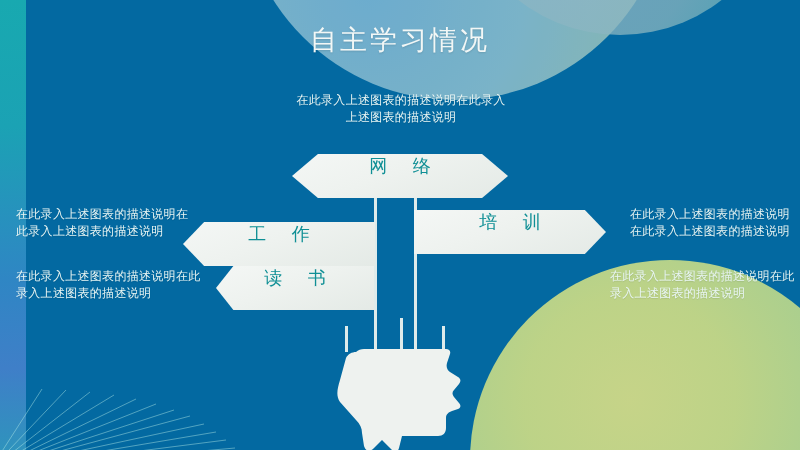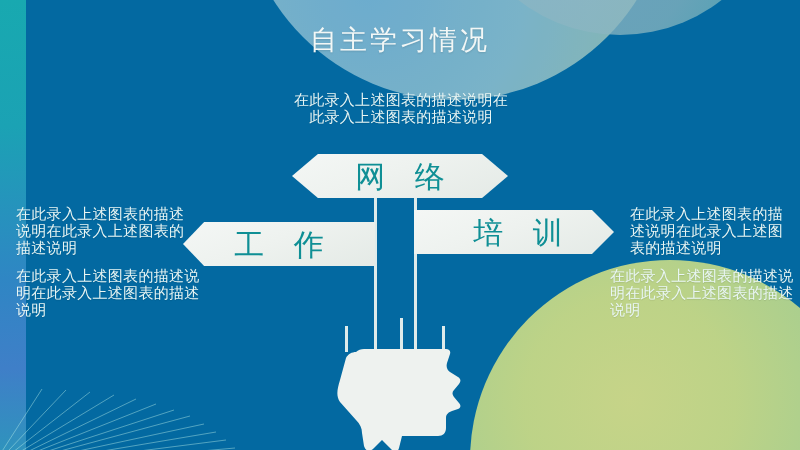--- a/index.html
+++ b/index.html
@@ -66,21 +66,21 @@
     font-size: 27px;
     letter-spacing: 3px;
     color: #f2f7f6;
     font-weight: 400;
     text-shadow: 0 1px 2px rgba(0,0,0,.12);
   }
 
   
   .cap {
     position: absolute;
-    font-size: 15px;
+    font-size: 12px;
     line-height: 17px;
     color: #e9f6f4;
     letter-spacing: .3px;
     text-shadow: 0 1px 1px rgba(0,0,0,.10);
   }
   .cap-top   { left: 292px; top: 92px;  width: 218px; text-align: center; }
   .cap-l1    { left: 16px;  top: 206px; width: 178px; text-align: left; }
   .cap-l2    { left: 16px;  top: 268px; width: 190px; text-align: left; }
   .cap-r1    { left: 630px; top: 206px; width: 160px; text-align: left; }
   .cap-r2    { left: 610px; top: 268px; width: 186px; text-align: left; }
@@ -90,41 +90,40 @@
     position: absolute;
     width: 3px;
     background: #eaf2ef;
     opacity: .95;
   }
 
   
   .banner {
     position: absolute;
     display: flex;
-    align-items: flex-end;
+    align-items: flex-start;
     justify-content: center;
     background: linear-gradient(160deg, #f4f7f5 0%, #eef2ef 45%, #e4eae6 100%);
     color: #0f8f95;
-    font-size: 30px;
+    font-size: 18px;
     letter-spacing: 10px;
     text-indent: 10px;
     box-shadow: 0 2px 5px rgba(0,0,0,.12);
   }
   
   .arrow-both {
     clip-path: polygon(0% 50%, 12% 0%, 88% 0%, 100% 50%, 88% 100%, 12% 100%);
   }
   
   .arrow-left {
     clip-path: polygon(0% 50%, 11% 0%, 100% 0%, 100% 100%, 11% 100%);
   }
   
   .arrow-right {
     clip-path: polygon(0% 0%, 89% 0%, 100% 50%, 89% 100%, 0% 100%);
-    padding-left: 8px;
   }
 
   
   .head {
     position: absolute;
     left: 330px; top: 334px;
     width: 164px; height: 118px;
   }
 </style>
 </head>
@@ -177,20 +176,23 @@
   </div>
 
   <div class="banner arrow-left" style="left:183px; top:222px; width:192px; height:44px;">
     <span>工  作</span>
   </div>
 
   <div class="banner arrow-right" style="left:414px; top:210px; width:192px; height:44px;">
     <span>培  训</span>
   </div>
 
+  <div class="banner arrow-left" style="left:216px; top:266px; width:158px; height:44px;">
+    <span>读  书</span>
+  </div>
 
 
   <svg class="head" viewBox="0 0 164 118">
     <path fill="#eef2ef" d="
       M 26 18
       C 22 18 18 20 16 24
       L 10 46
       C 7 56 6 62 10 68
       L 26 86
       C 30 90 32 94 32 99

